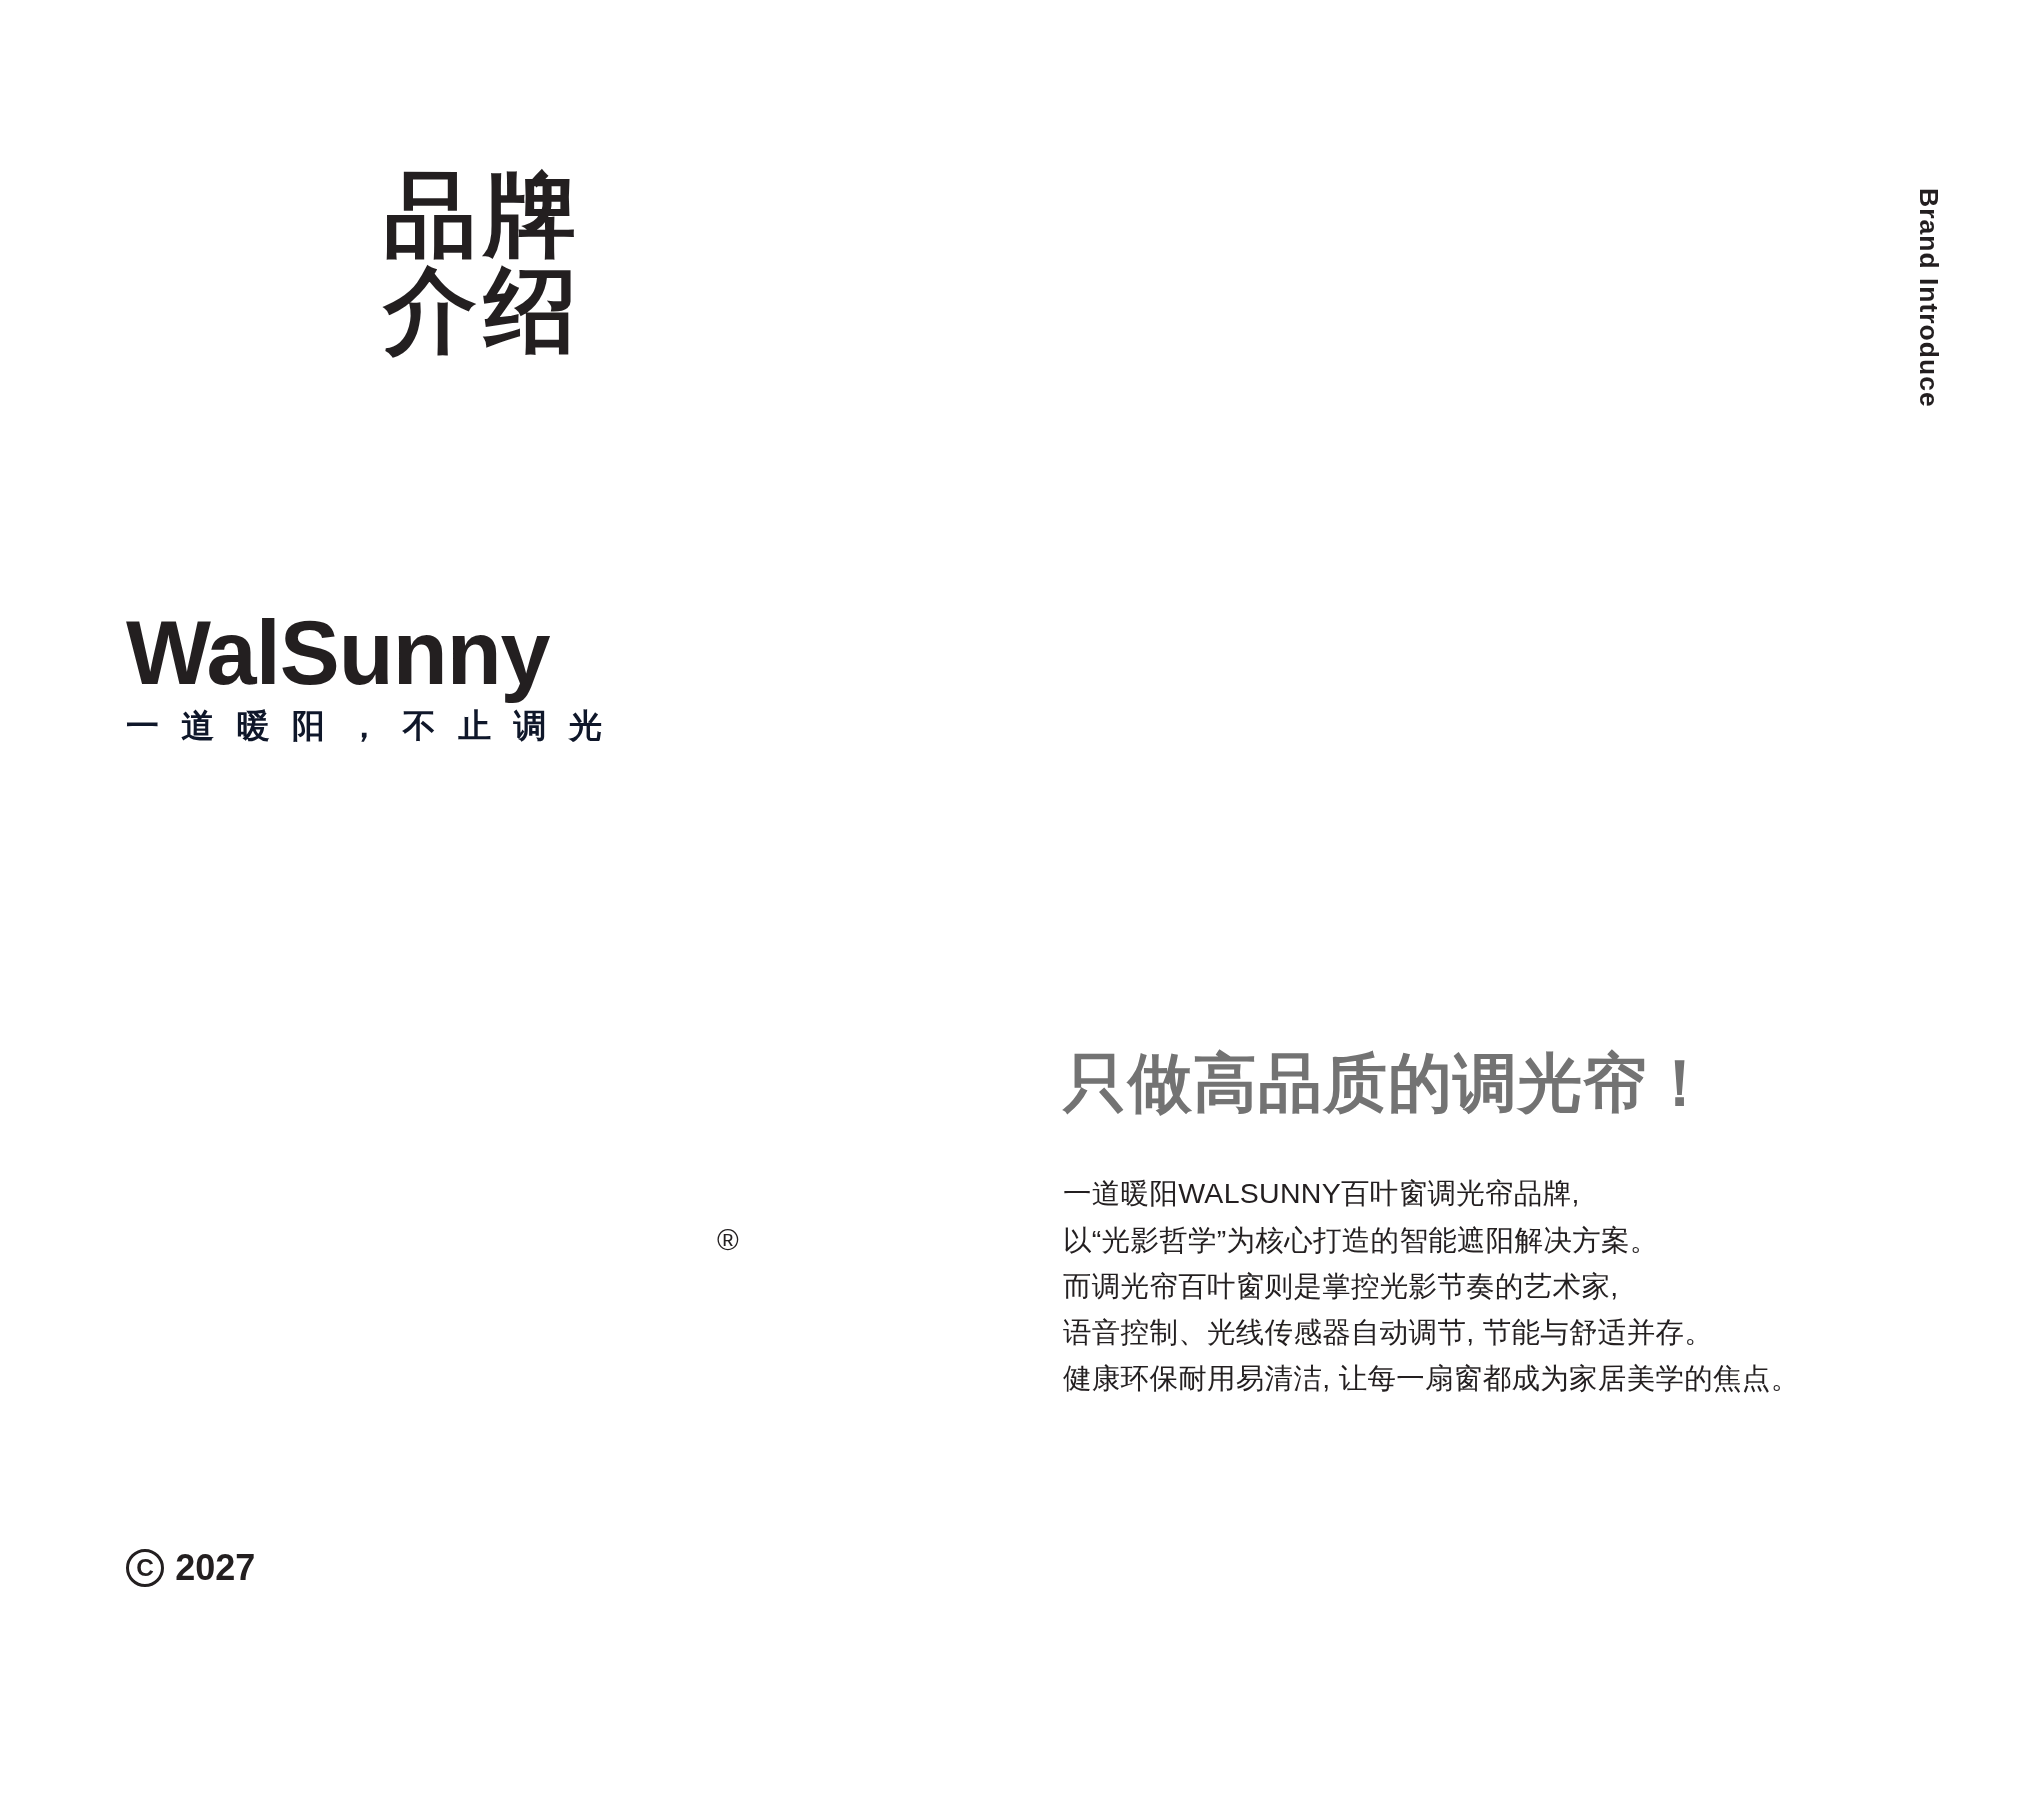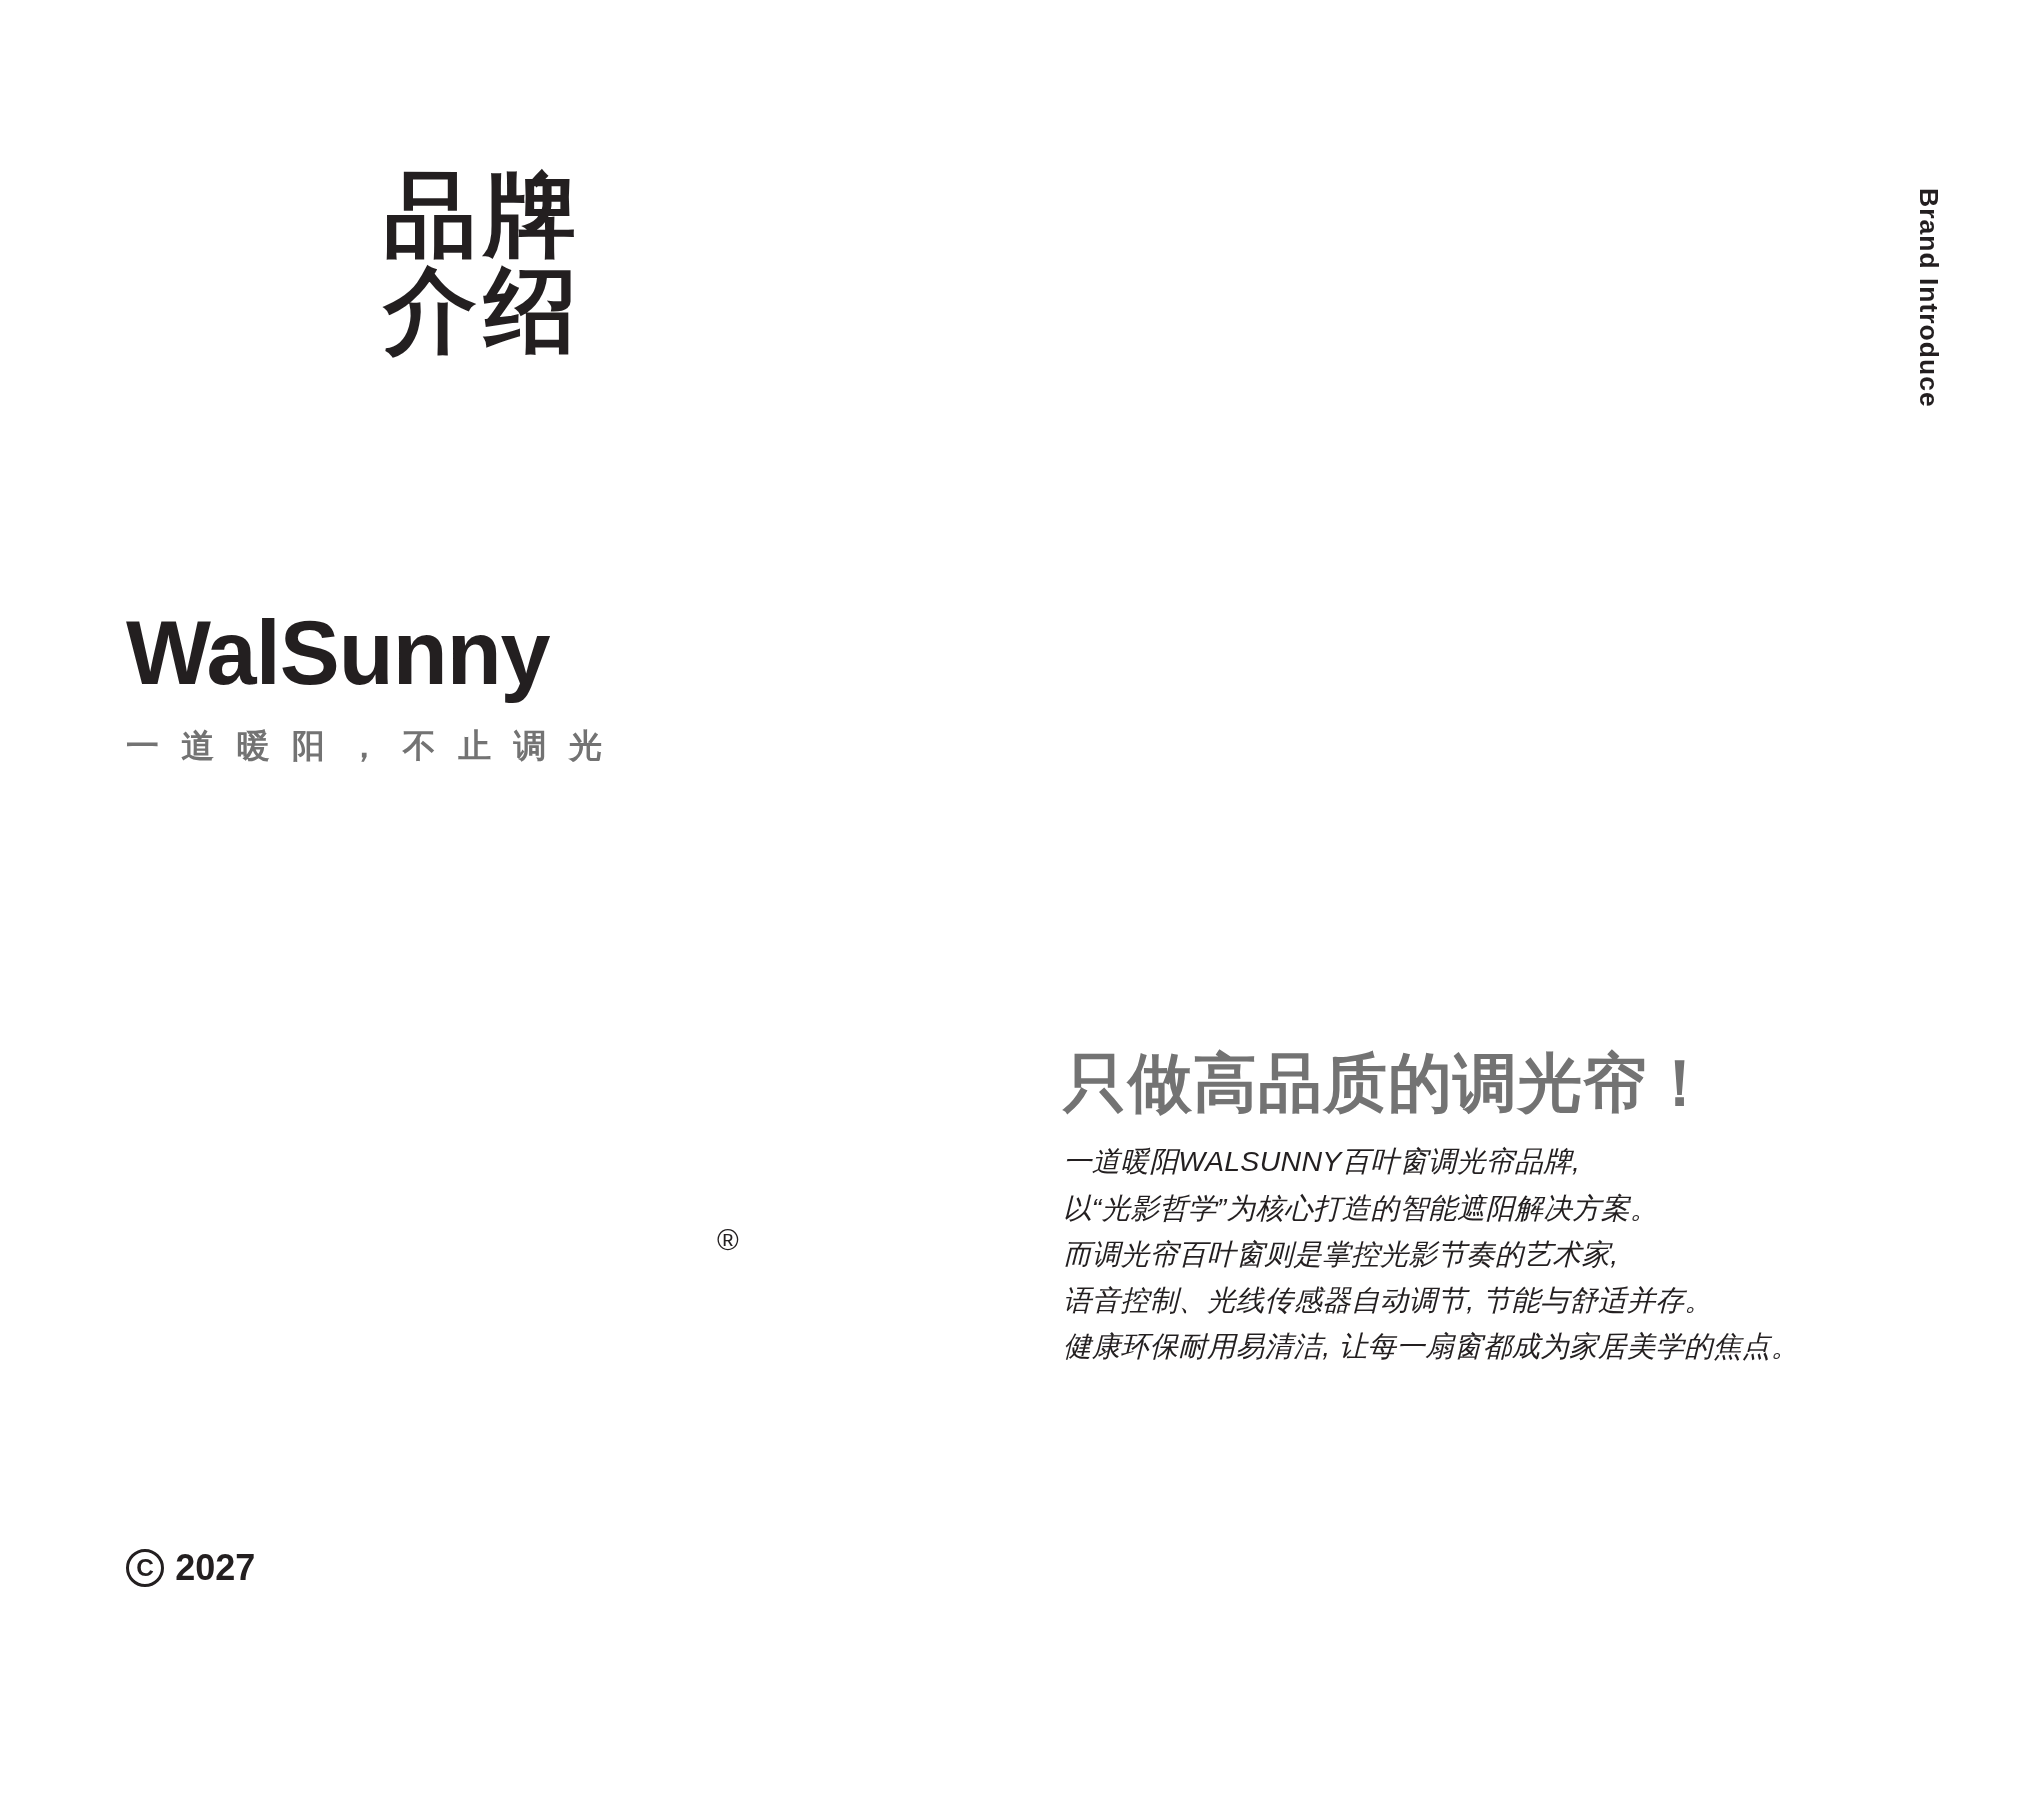--- a/index.html
+++ b/index.html
@@ -66,25 +66,25 @@
   }
   #logo-registered {
     position: absolute;
     left: 591px;
     top: 617px;
     font-size: 29.5px;
     line-height: 1;
     color: #231f20;
   }
   #logo-tagline {
-    margin-top: 26px;
+    margin-top: 6px;
     font-size: 33px;
     font-weight: 700;
     letter-spacing: 6.6px;
-    color: #737373;
+    color: #0f172a;
     white-space: nowrap;
   }
 
   
   #copyright {
     position: absolute;
     left: 126px;
     top: 1547px;
     display: flex;
     align-items: center;
@@ -116,22 +116,21 @@
   }
   #headline {
     font-size: 64px;
     font-weight: 700;
     letter-spacing: 1px;
     line-height: 1.1;
     color: #737373;
     white-space: nowrap;
   }
   #body-copy {
-    margin-top: 20px;
-    font-style: italic;
+    margin-top: 52px;
   }
   #body-copy .para-line {
     font-size: 28.5px;
     line-height: 1.62;
     color: #231f20;
     letter-spacing: 0.3px;
     white-space: nowrap;
   }
 </style>
 </head>

